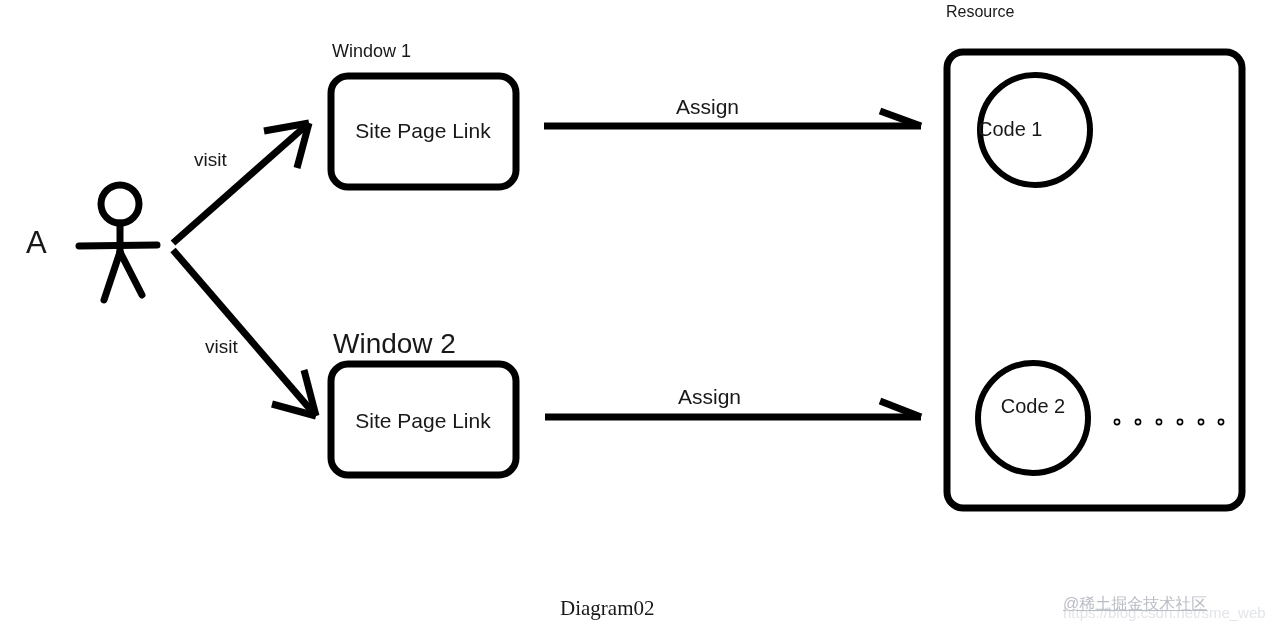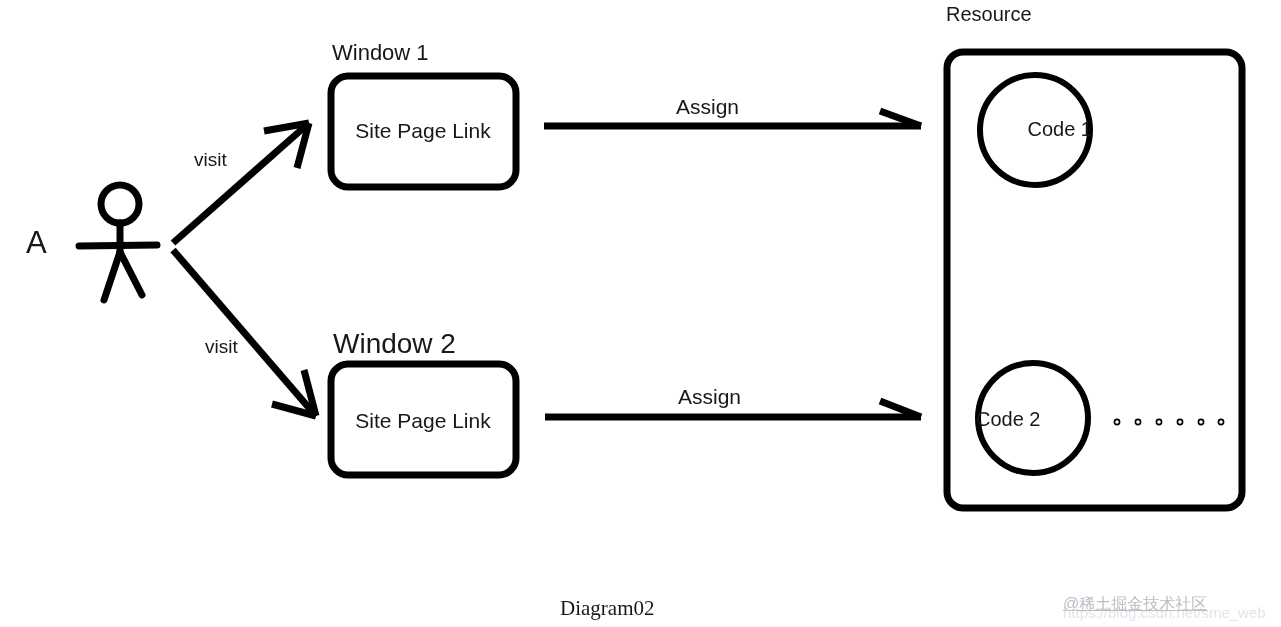--- a/index.html
+++ b/index.html
@@ -27,31 +27,31 @@
   }
   .lbl {
     position: absolute;
     color: #181818;
     font-family: "Liberation Sans", sans-serif;
     white-space: nowrap;
     line-height: 1;
     user-select: none;
   }
   .lbl-actor        { left: 26px;  top: 227px; font-size: 31px; }
-  .lbl-window1      { left: 332px; top: 42px;  font-size: 22px; }
+  .lbl-window1      { left: 332px; top: 42px;  font-size: 18px; }
   .lbl-window2      { left: 333px; top: 330px; font-size: 28px; }
   .lbl-box1text     { left: 330px; top: 120px; width: 186px; font-size: 21px; text-align: center; }
   .lbl-box2text     { left: 330px; top: 410px; width: 186px; font-size: 21px; text-align: center; }
   .lbl-visit1       { left: 194px; top: 150px; font-size: 19px; }
   .lbl-visit2       { left: 205px; top: 337px; font-size: 19px; }
   .lbl-assign1      { left: 676px; top: 96px;  font-size: 21px; }
   .lbl-assign2      { left: 678px; top: 386px; font-size: 21px; }
-  .lbl-resource     { left: 946px; top: 4px;   font-size: 20px; }
-  .lbl-code1        { left: 978px; top: 119px; width: 114px; font-size: 20px; text-align: right; }
-  .lbl-code2        { left: 976px; top: 409px; width: 114px; font-size: 20px; }
+  .lbl-resource     { left: 946px; top: 4px;   font-size: 16px; }
+  .lbl-code1        { left: 978px; top: 119px; width: 114px; font-size: 20px; text-align: left; }
+  .lbl-code2        { left: 976px; top: 396px; width: 114px; font-size: 20px; text-align: center; }
   .lbl-caption      { left: 560px; top: 598px; font-size: 21px; font-family: Liberation Serif, serif; }
 
   .watermark {
     position: absolute;
     left: 1063px;
     top: 594px;
     font-size: 16px;
     color: #b9bdc4;
     white-space: nowrap;
     user-select: none;

